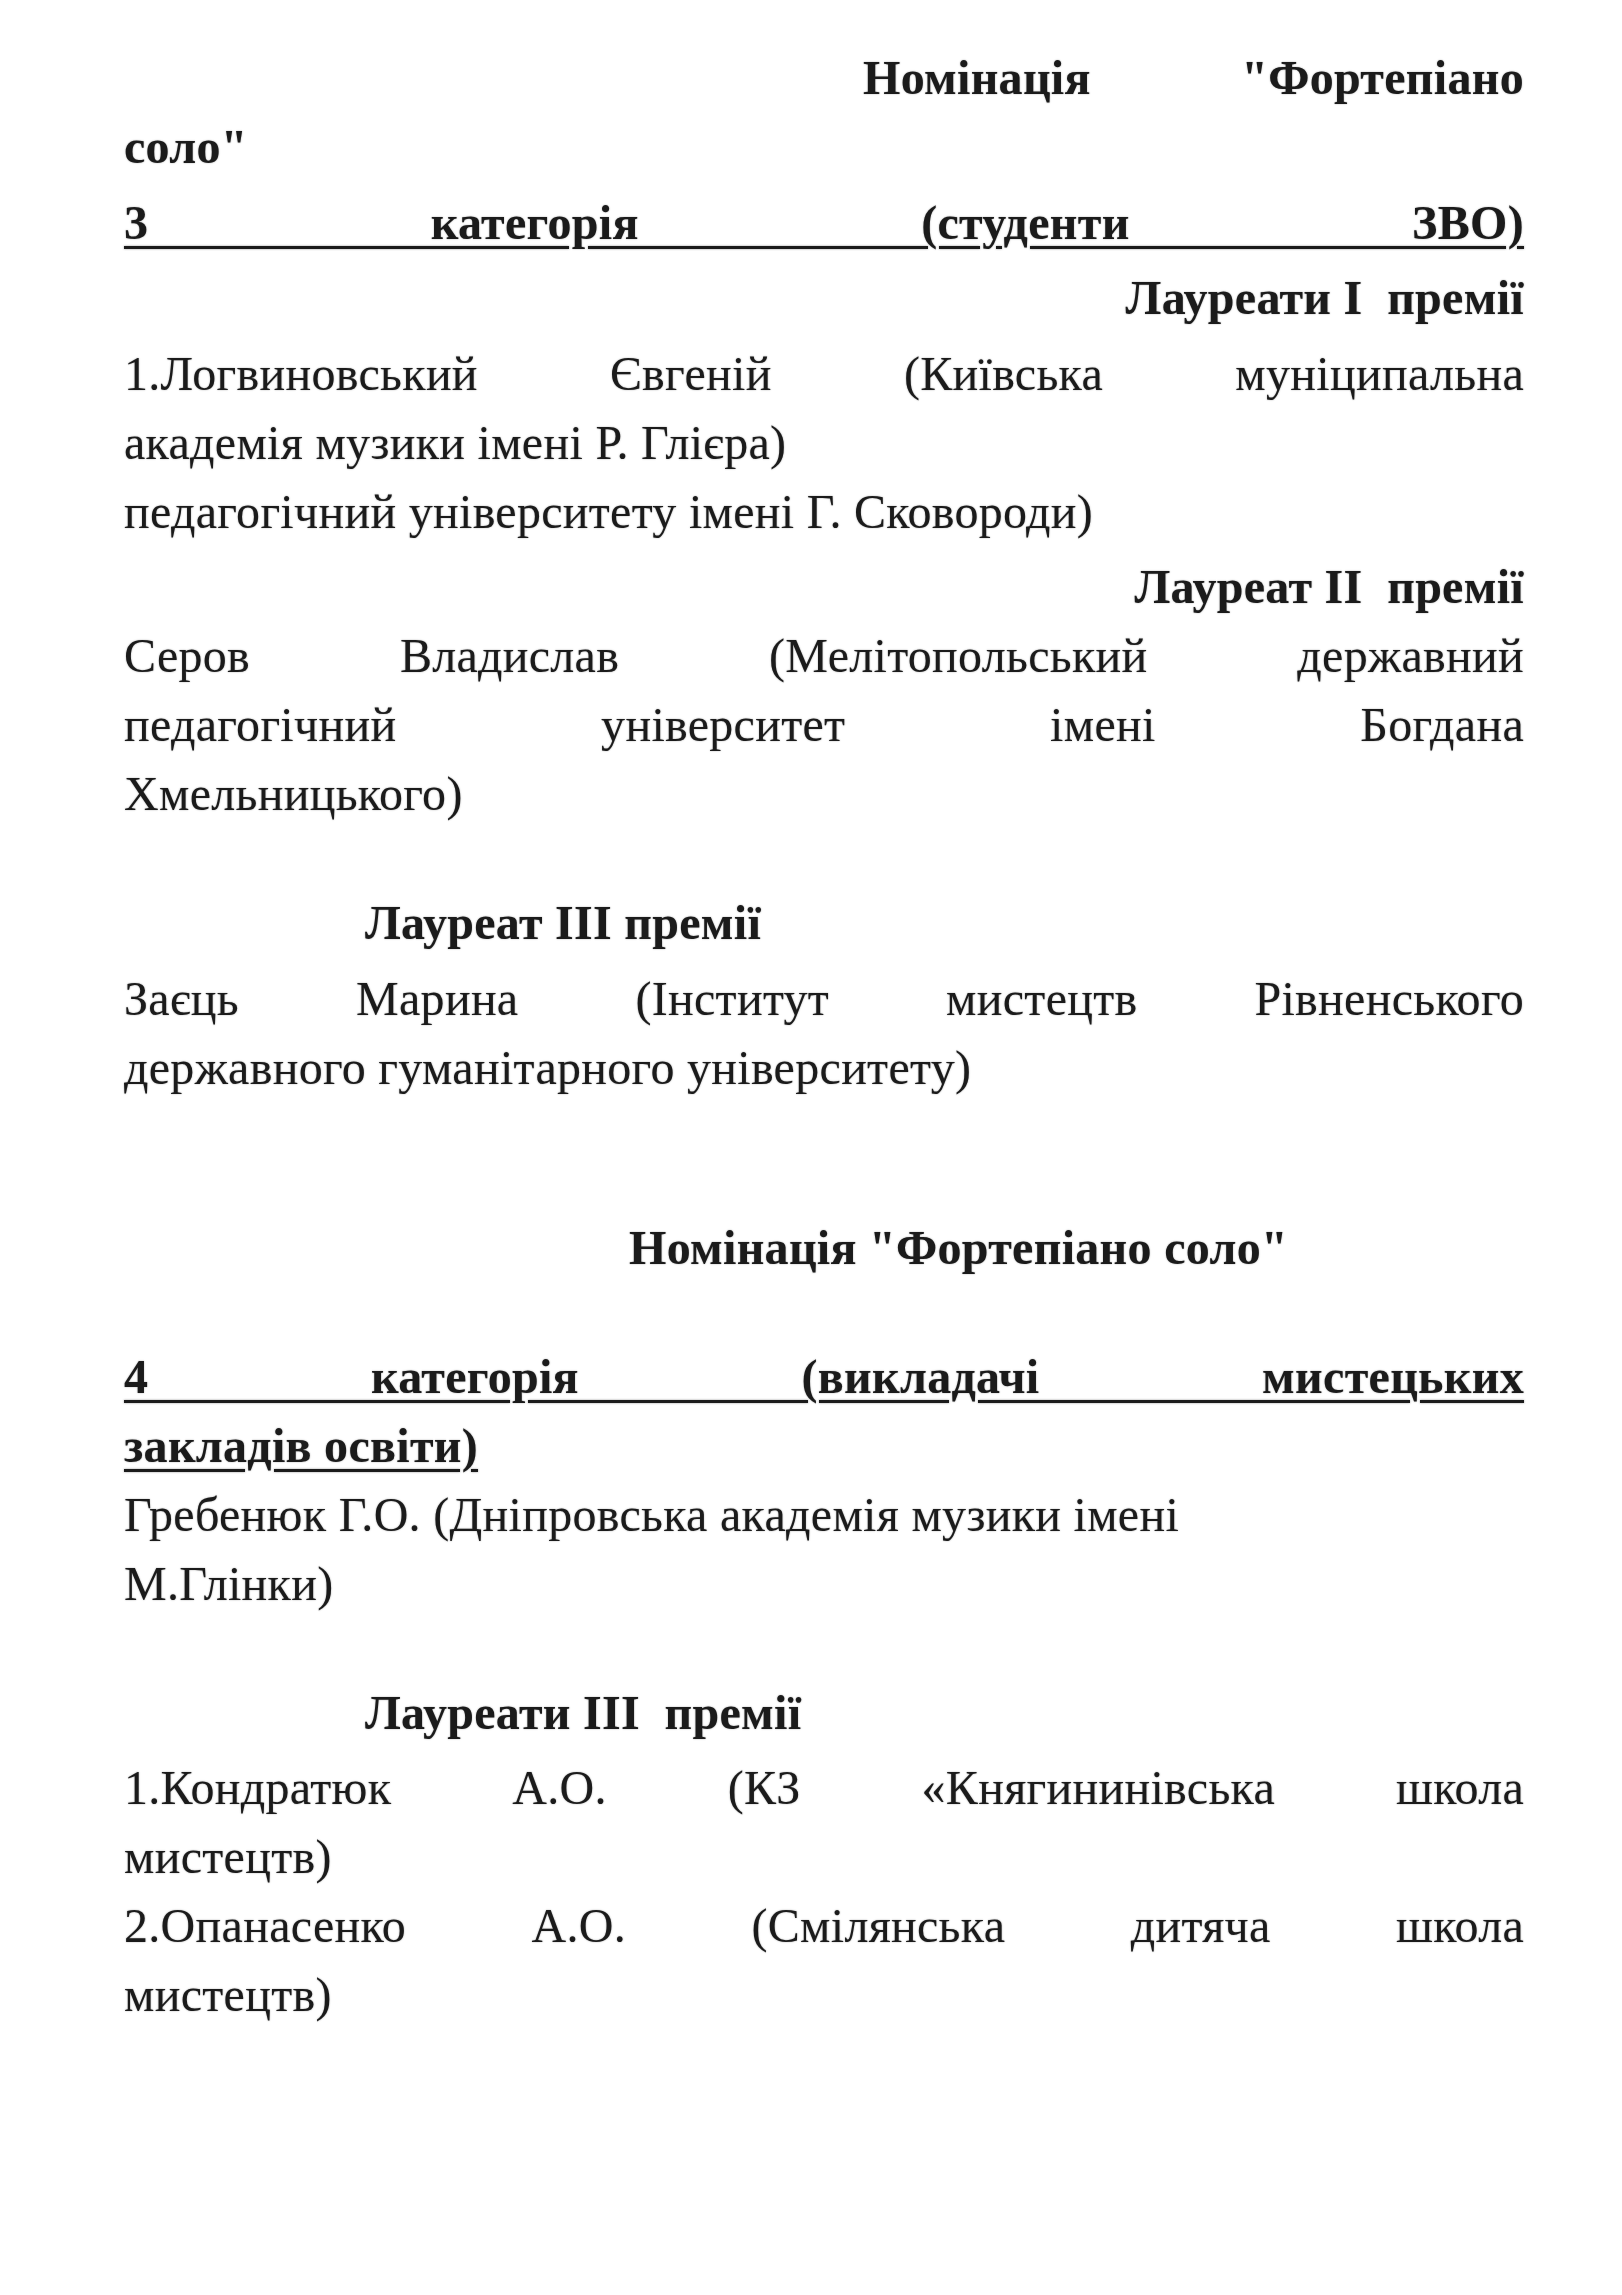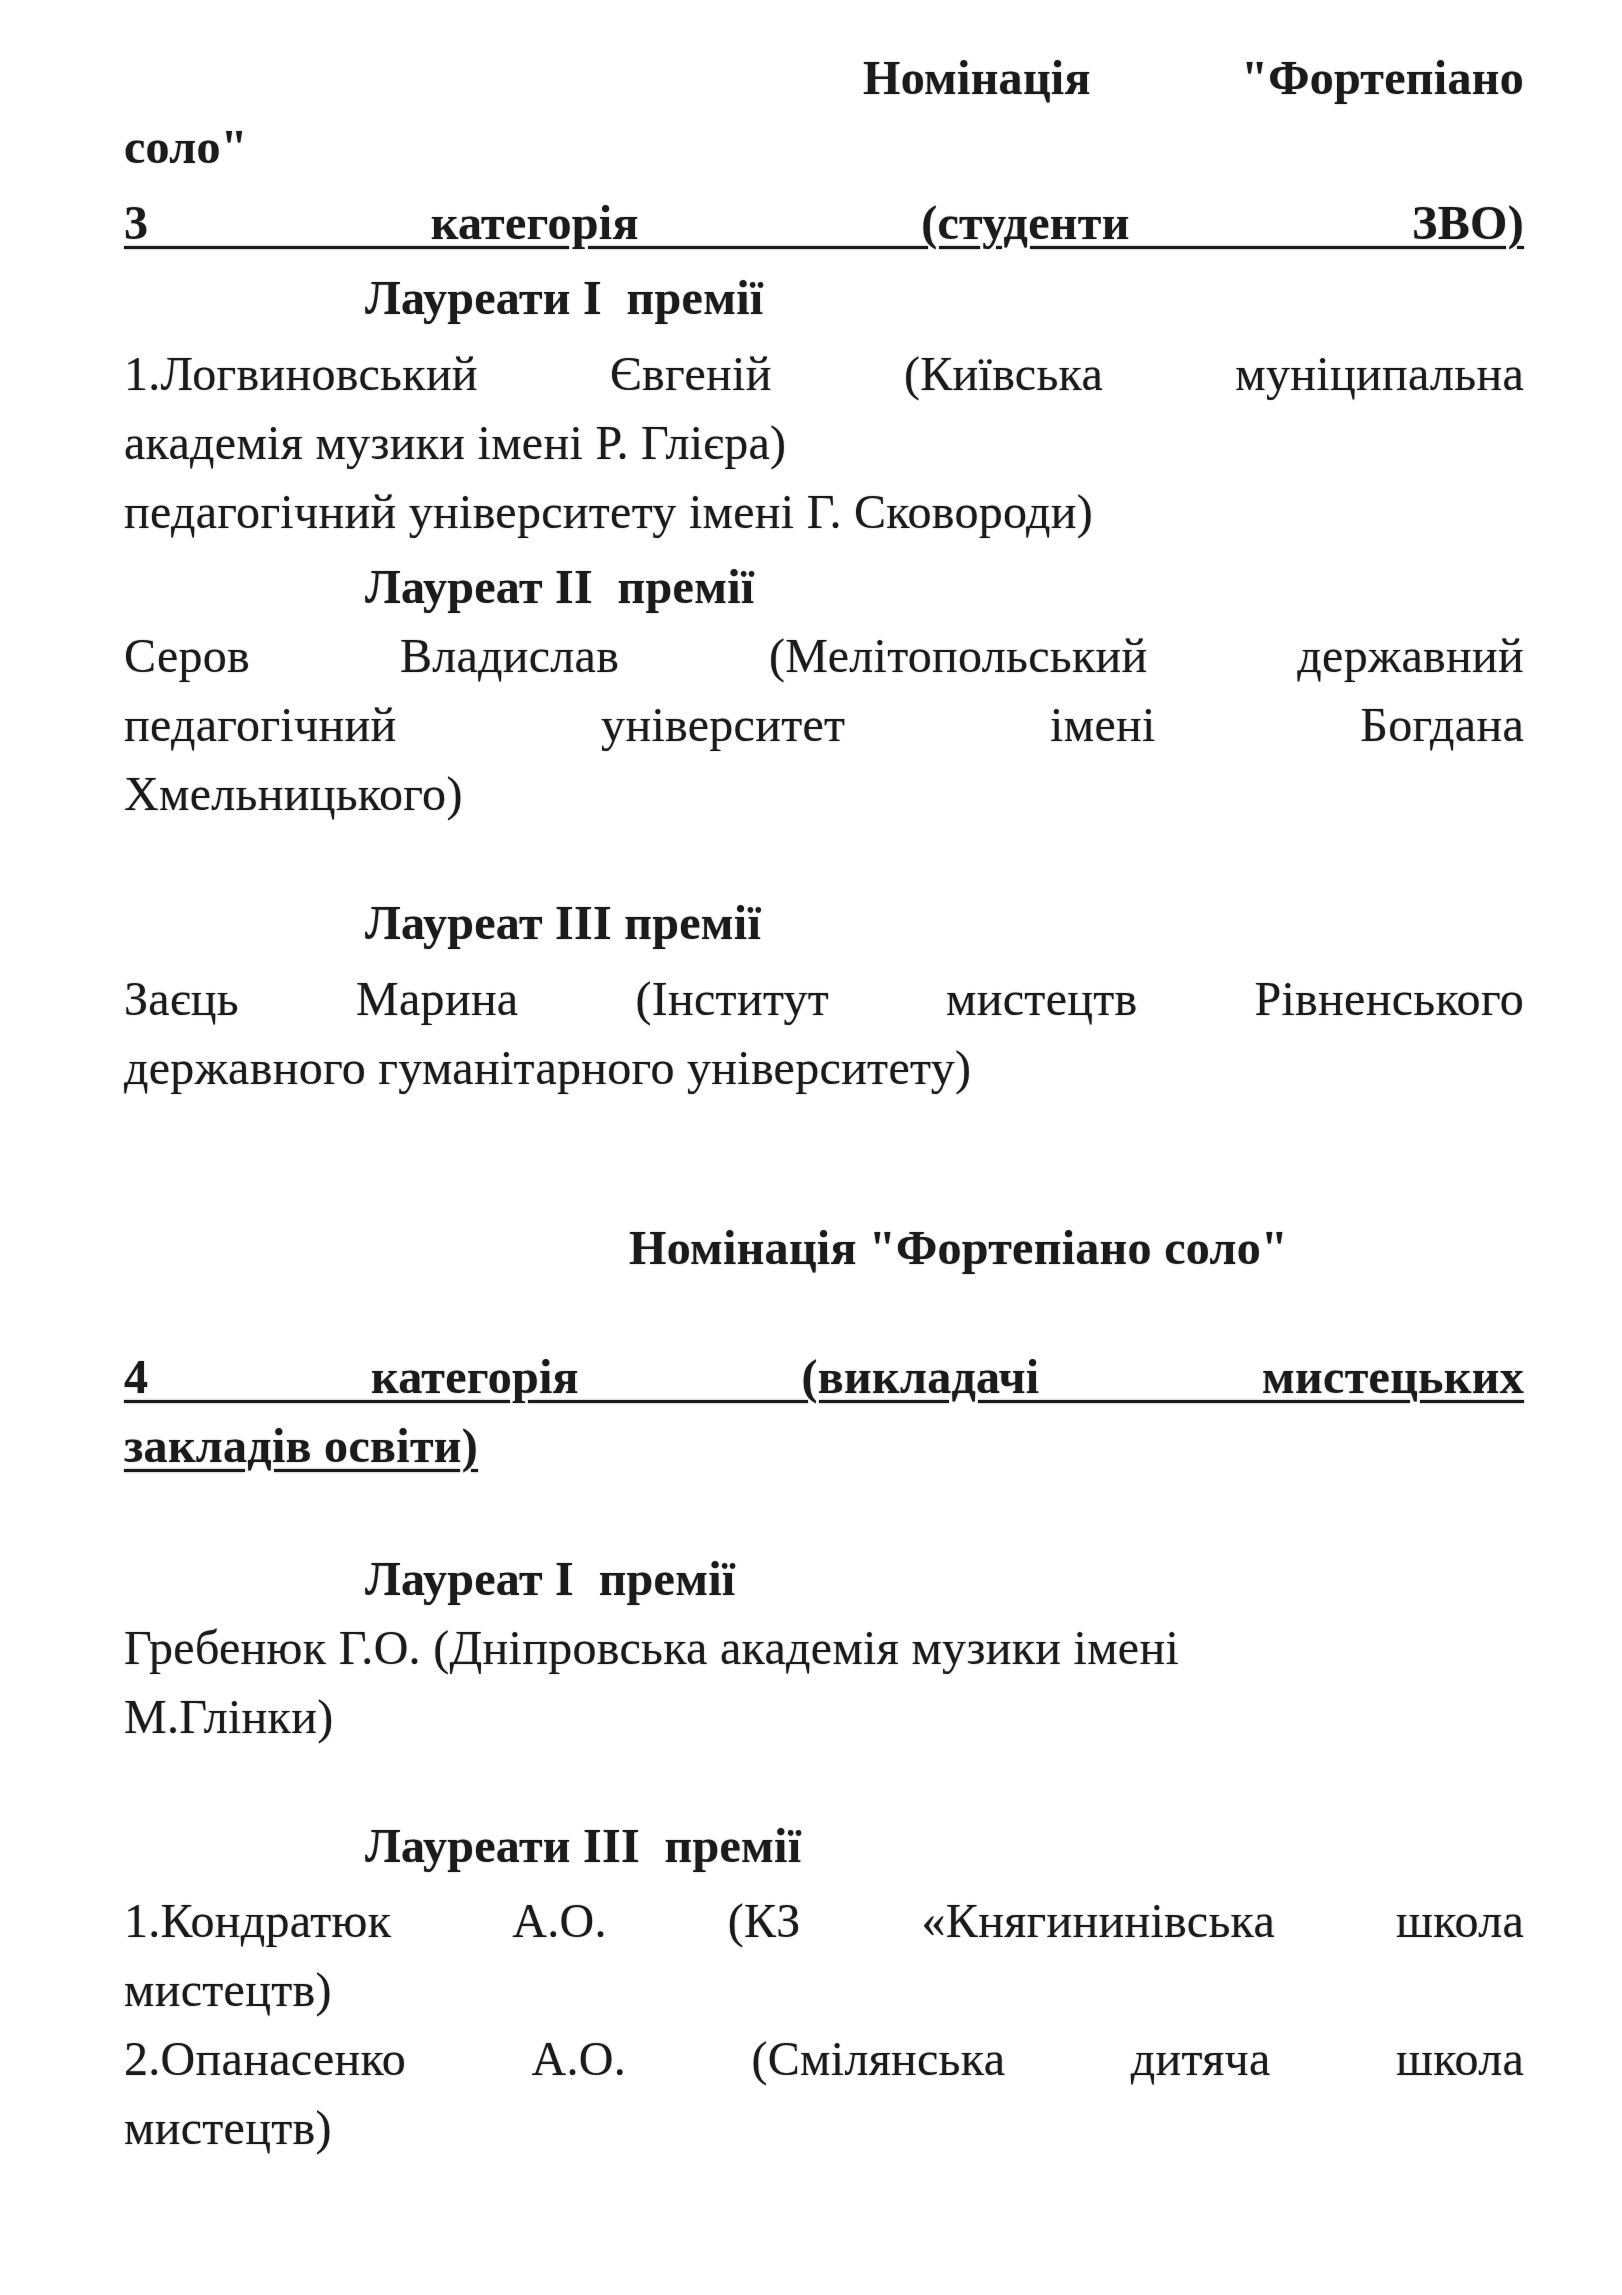--- a/index.html
+++ b/index.html
@@ -21,21 +21,21 @@
     letter-spacing:0.3px;
   }
   .b{font-weight:bold;}
   .u{text-decoration:underline;text-decoration-thickness:3.3px;text-underline-offset:7.2px;}
   .j{text-align:justify;text-align-last:justify;}
   .ind-title1{margin-left:739px;}
   .ind-cat3{}
   .ind-head{margin-left:241px;}
   .ind-title2{margin-left:505px;}
   .ind-cat4{}
-  .mt-sm{margin-top:6.5px;}
+  .mt-sm{margin-top:6.5px;text-align:right;}
   .mt-md{margin-top:60px;}
   .mt-ml{margin-top:64px;}
   .mt-lg{margin-top:111px;}
 </style>
 </head>
 <body>
 
 <div class="page">
   <div class="content">
 
@@ -56,21 +56,20 @@
 
     <div class="line b ind-head mt-md">Лауреат III премії</div>
     <div class="line j mt-sm">Заєць Марина (Інститут мистецтв Рівненського</div>
     <div class="line">державного гуманітарного університету)</div>
 
     <div class="line b ind-title2 mt-lg">Номінація "Фортепіано соло"</div>
 
     <div class="line b u j ind-cat4 mt-md">4 категорія (викладачі мистецьких</div>
     <div class="line b u">закладів освіти)</div>
 
-    <div class="line b ind-head mt-ml">Лауреат I&nbsp; премії</div>
     <div class="line">Гребенюк Г.О. (Дніпровська академія музики імені</div>
     <div class="line">М.Глінки)</div>
 
     <div class="line b ind-head mt-md">Лауреати III&nbsp; премії</div>
     <div class="line j mt-sm">1.Кондратюк А.О. (КЗ «Княгининівська школа</div>
     <div class="line">мистецтв)</div>
     <div class="line j">2.Опанасенко А.О. (Смілянська дитяча школа</div>
     <div class="line">мистецтв)</div>
 
   </div>

